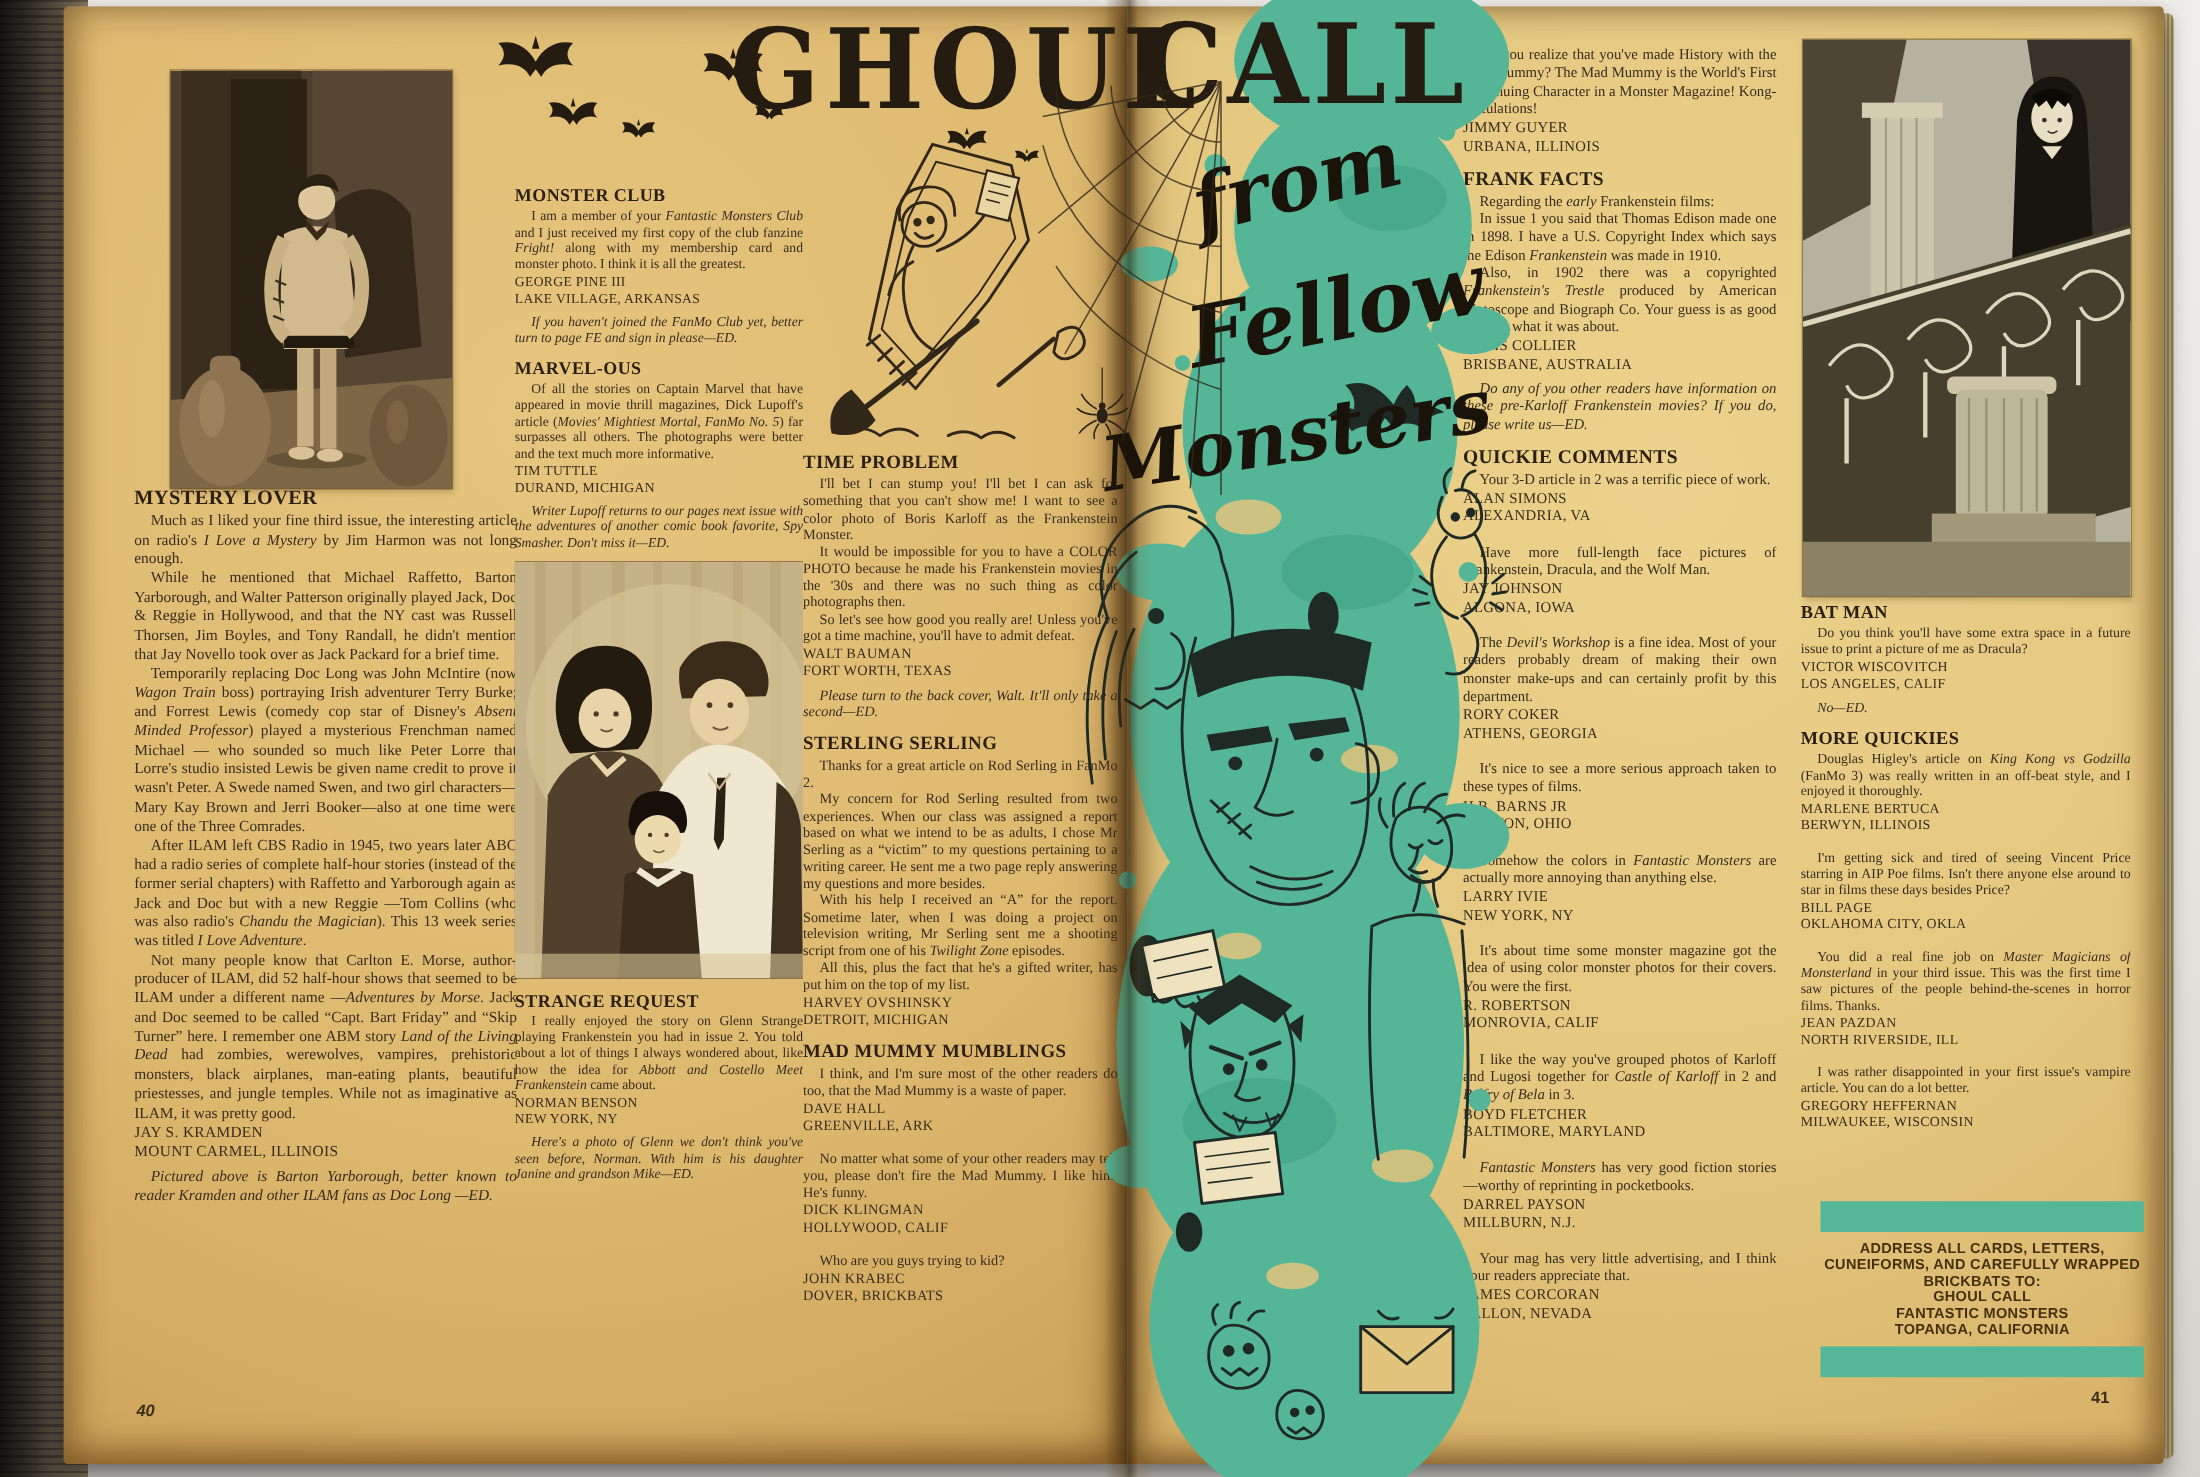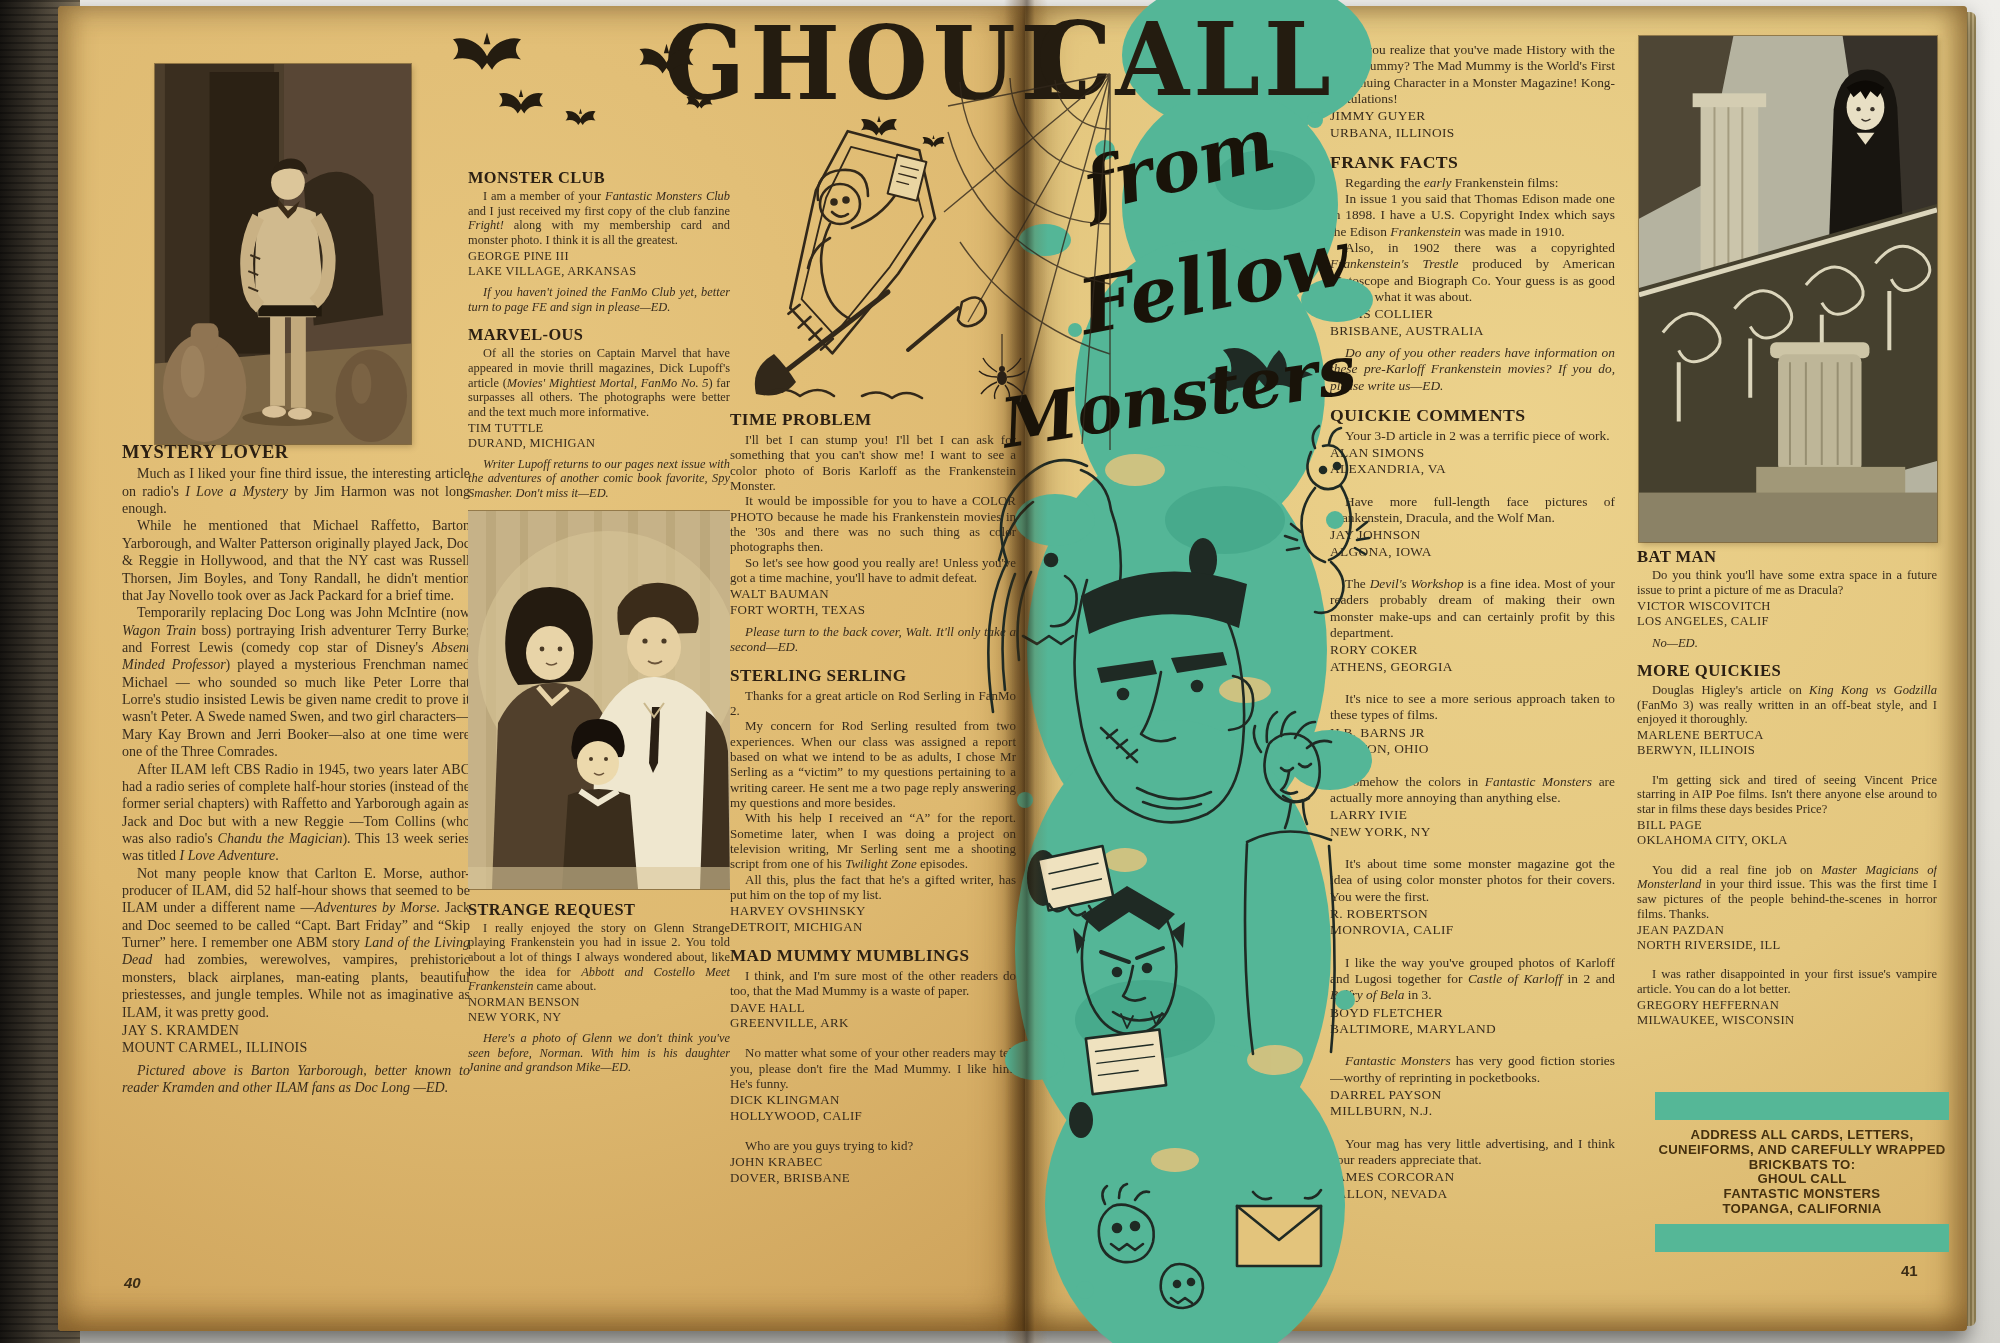--- a/index.html
+++ b/index.html
@@ -199,21 +199,21 @@
         <div style="height: 8px;"></div>
         <p class="body">No matter what some of your other readers may tell you, please don't fire the Mad Mummy. I like him. He's funny.</p>
         <div class="sig">
           <div>DICK KLINGMAN</div>
           <div>HOLLYWOOD, CALIF</div>
         </div>
         <div style="height: 8px;"></div>
         <p class="body">Who are you guys trying to kid?</p>
         <div class="sig">
           <div>JOHN KRABEC</div>
-          <div>DOVER, BRISBANE</div>
+          <div>DOVER, BRICKBATS</div>
         </div>
       </div>
     <div class="pn pn40">40</div>
   </div>
 
   <div class="page right">
     <div class="col col4">
         <p class="body">Do you realize that you've made History with the Mad Mummy? The Mad Mummy is the World's First Continuing Character in a Monster Magazine! Kong-gratulations!</p>
         <div class="sig">
           <div>JIMMY GUYER</div>

